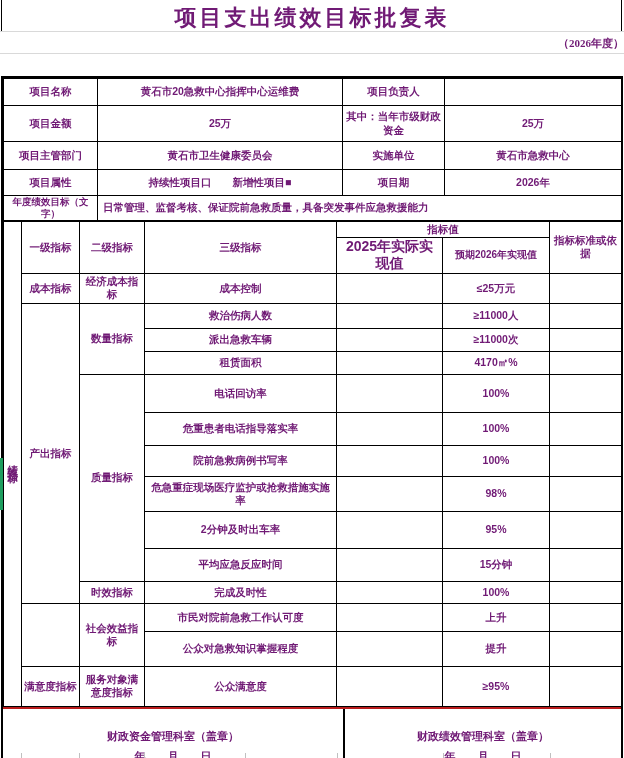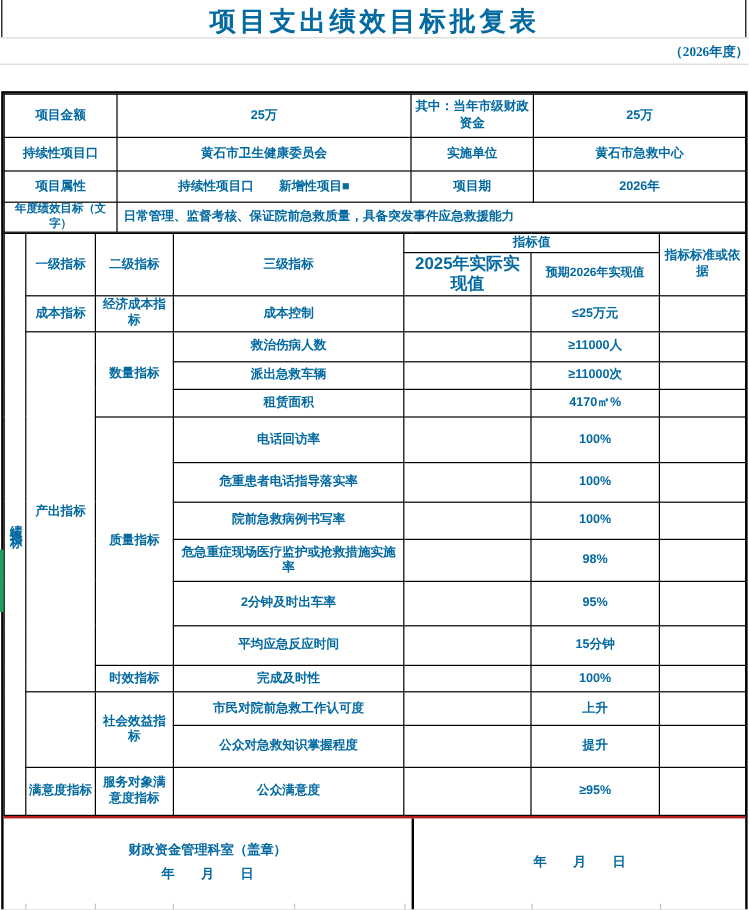--- a/index.html
+++ b/index.html
@@ -1,17 +1,17 @@
 <!DOCTYPE html>
 <html><head>
 <meta charset="utf-8">
 <style>
   html,body{margin:0;padding:0;background:#fff;}
   .page{position:relative;width:624px;height:758px;background:#ffffff;overflow:hidden;
-        font-family:"Liberation Sans","DejaVu Sans",sans-serif;color:#0369a1;}
+        font-family:"Liberation Sans","DejaVu Sans",sans-serif;color:#701a75;}
   
   .title{position:absolute;top:3px;left:0;width:624px;text-align:center;
          font-family:"Liberation Serif","DejaVu Serif",serif;
          font-weight:bold;font-size:22px;letter-spacing:3px;}
   .subtitle{position:absolute;top:36px;left:0;width:624px;text-align:right;
             font-family:"Liberation Serif","DejaVu Serif",serif;
             font-weight:bold;font-size:11px;}
   .hline{position:absolute;left:0;width:624px;height:1px;background:#d9d9d9;}
   .title-tick{position:absolute;top:0;width:1px;height:31px;background:#000;}
   
@@ -48,28 +48,34 @@
   <div class="sheet">
 
     <table>
       <colgroup>
           <col style="width:94px">
           <col style="width:245px">
           <col style="width:102px">
           <col style="width:177px">
         </colgroup>
       <tbody>
+          <tr style="height:27px;">
+        <td>项目名称</td>
+        <td>黄石市20急救中心指挥中心运维费</td>
+        <td>项目负责人</td>
+        <td></td>
+      </tr>
       <tr style="height:36px;margin-top:48px;">
         <td>项目金额</td>
         <td>25万</td>
         <td>其中：当年市级财政资金</td>
         <td>25万</td>
       </tr>
       <tr style="height:28px;">
-        <td>持续性项目口</td>
+        <td>项目主管部门</td>
         <td>黄石市卫生健康委员会</td>
         <td>实施单位</td>
         <td>黄石市急救中心</td>
       </tr>
       <tr style="height:26px;">
         <td>项目属性</td>
         <td>持续性项目口　　新增性项目■</td>
         <td>项目期</td>
         <td>2026年</td>
       </tr>
@@ -201,20 +207,21 @@
       </tr>
     </tbody>
       </table>
 
     <div class="footer">
       <div class="footer-cell footer-left">
         <div>财政资金管理科室（盖章）</div>
         <div>年　　月　　日</div>
       </div>
       <div class="footer-cell footer-right">
+        <div>财政绩效管理科室（盖章）</div>
         <div>年　　月　　日</div>
       </div>
     </div>
 
   </div>
 
   <div class="green-bar"></div>
 
   <div class="btick" style="left:21px;"></div>
   <div class="btick" style="left:79px;"></div>

